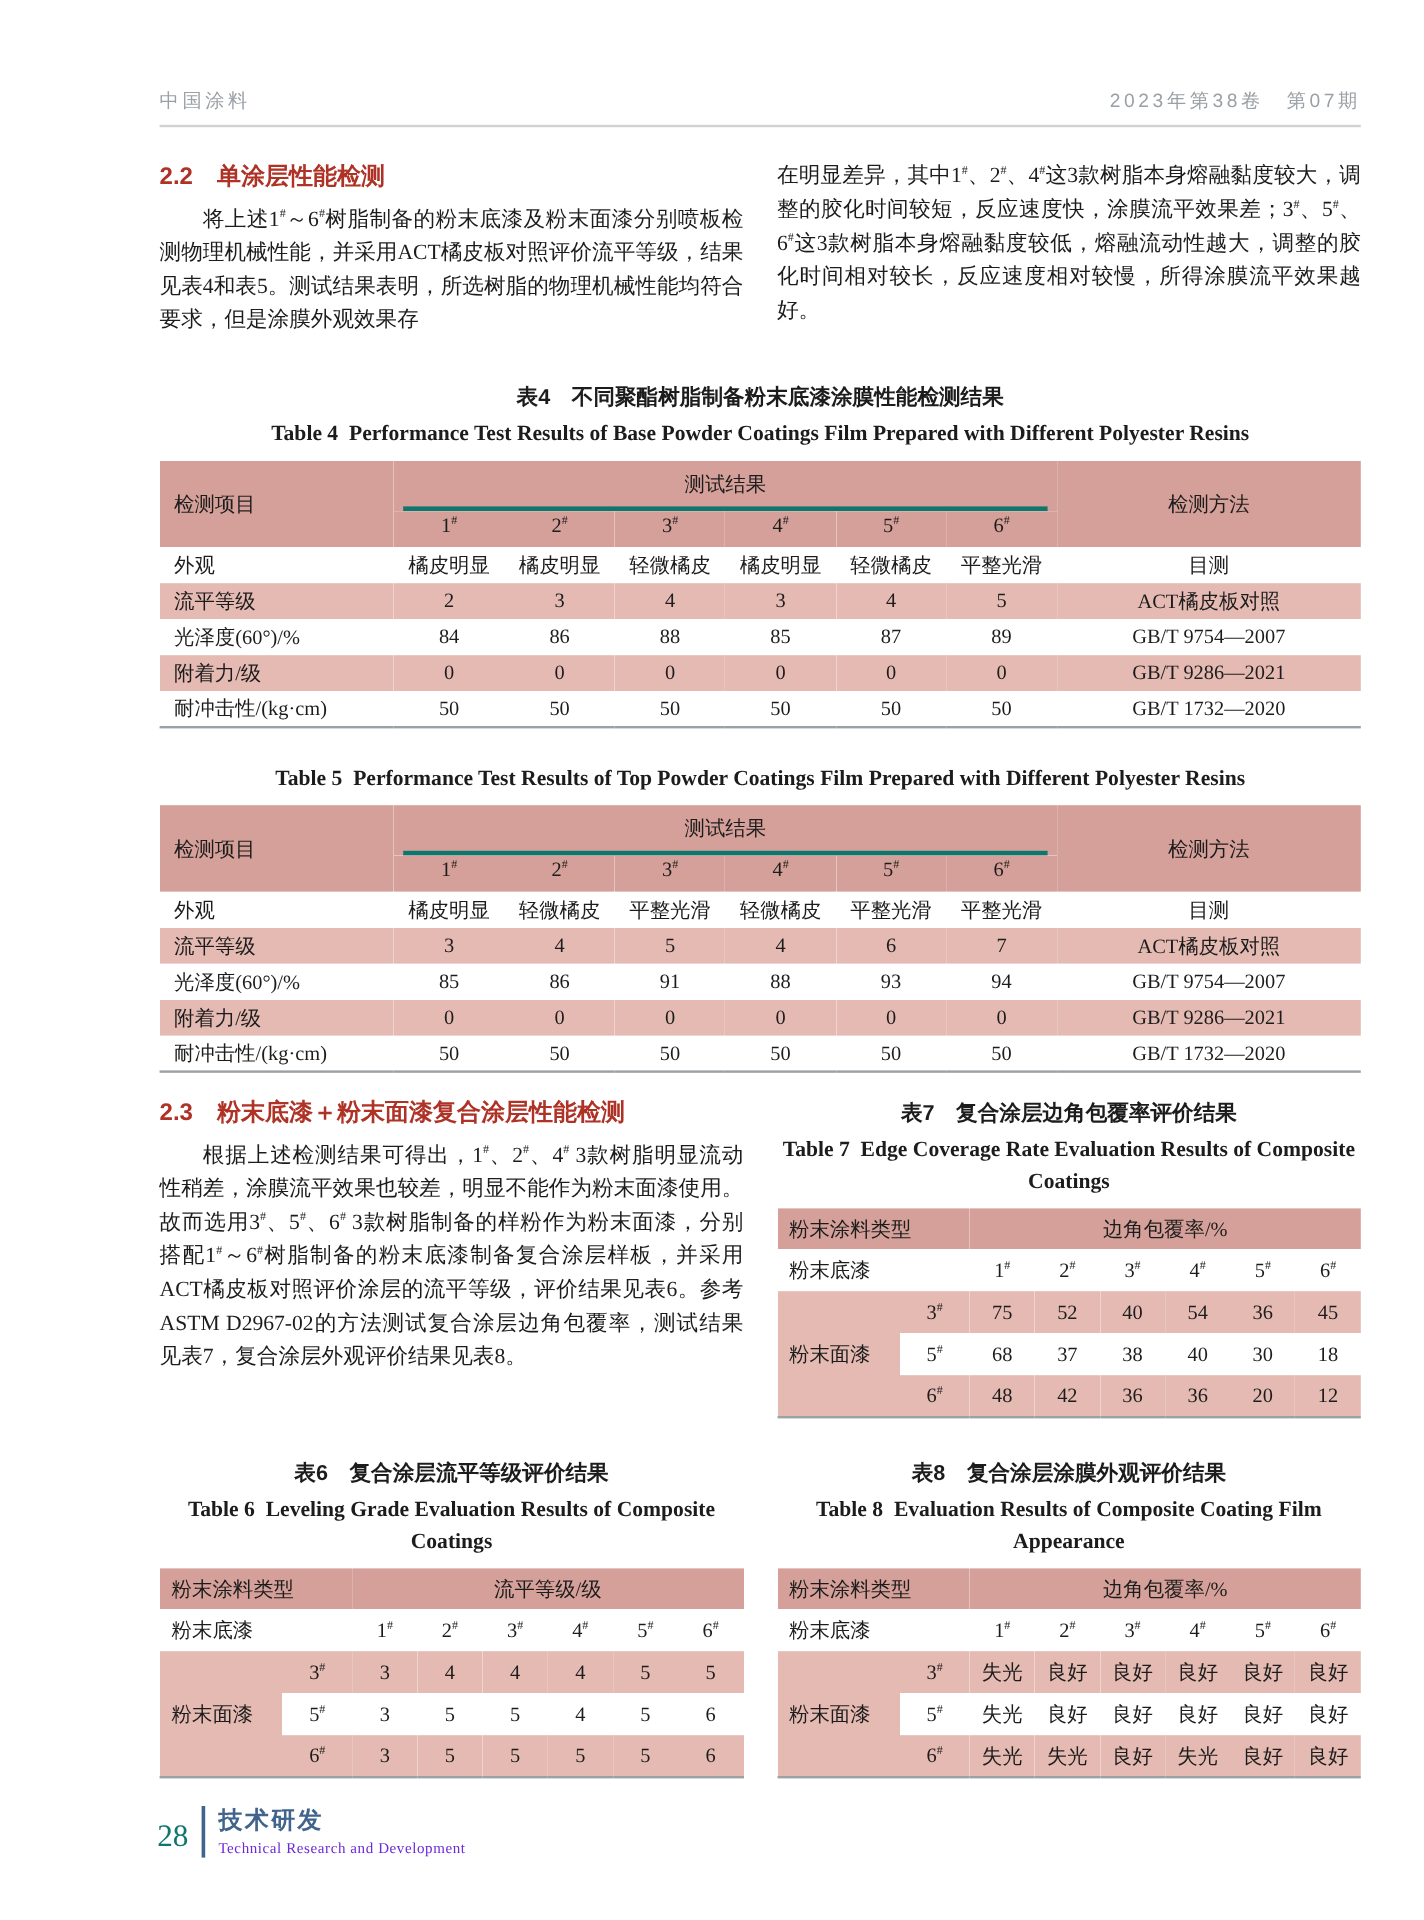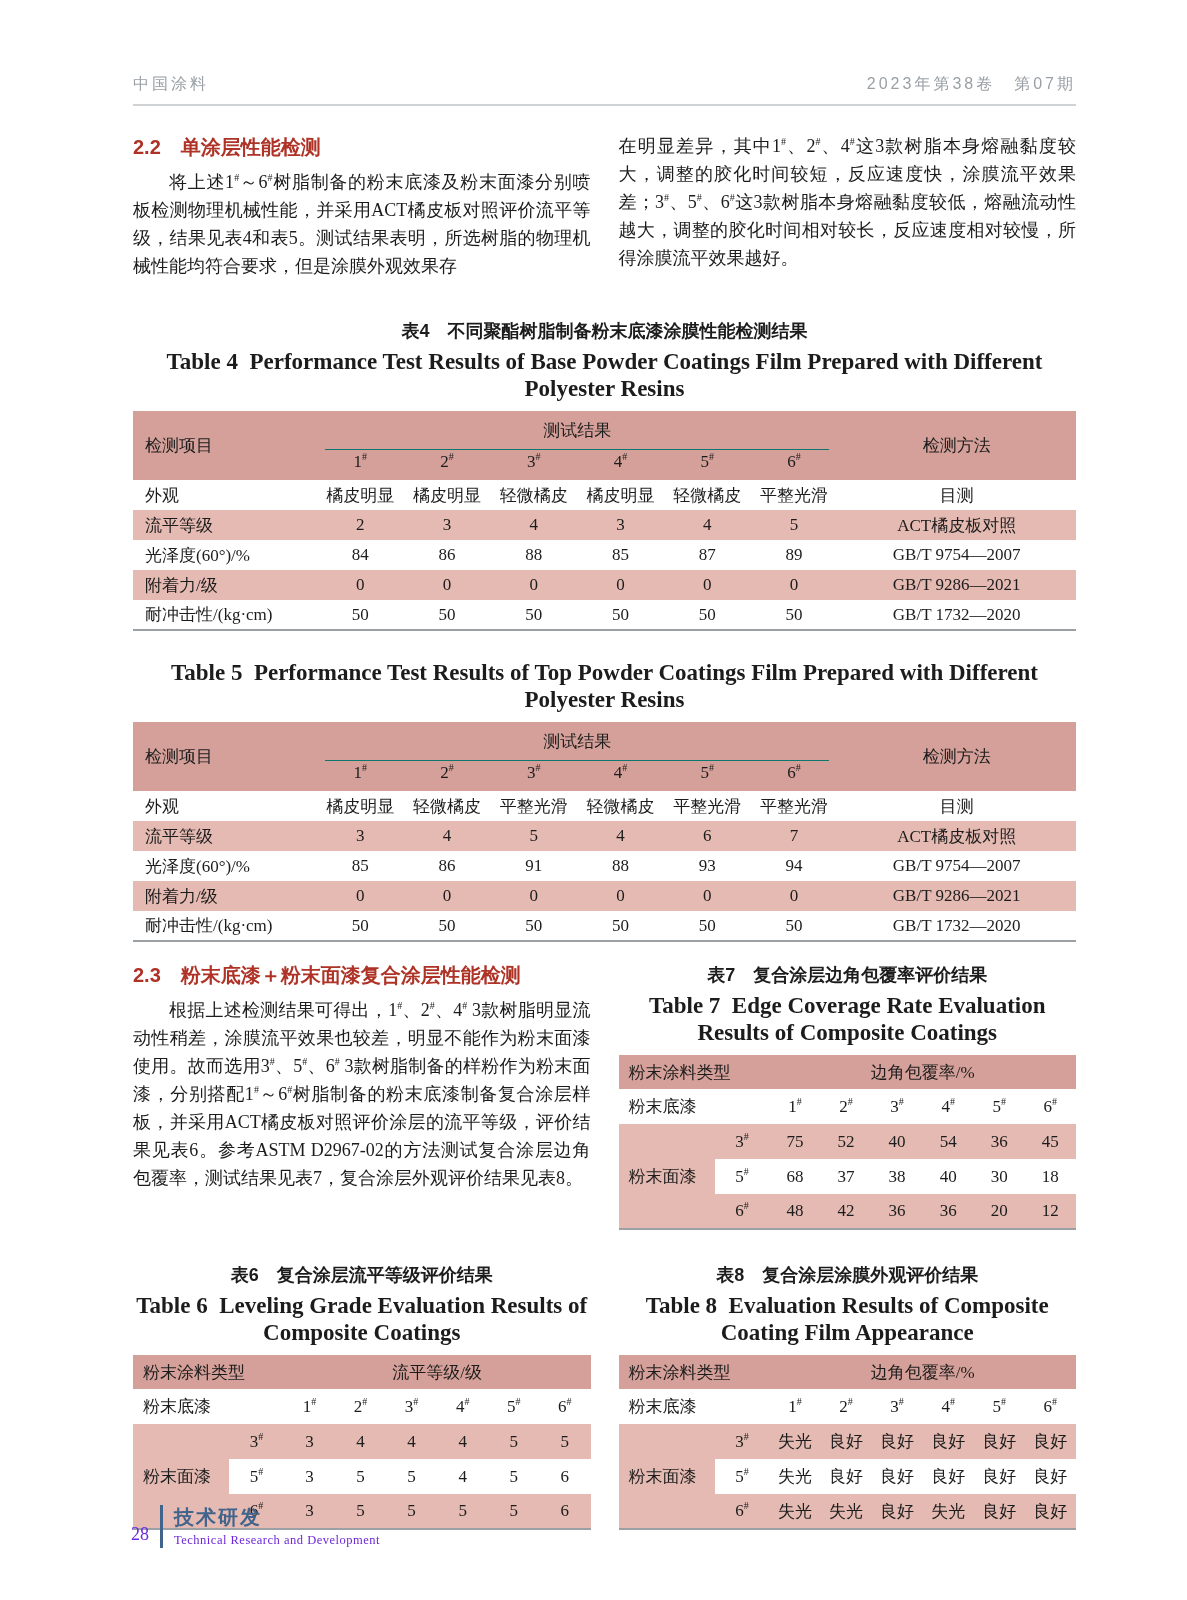--- a/index.html
+++ b/index.html
@@ -1,19 +1,19 @@
 <!DOCTYPE html>
 <html><head>
 <meta charset="utf-8">
 <style>
   * { margin:0; padding:0; box-sizing:border-box; }
   html,body { background:#ffffff; }
   .page {
     width:1187px; height:1600px; margin:0 auto; position:relative; overflow:hidden;
-    background:#ffffff; padding:74px 111px 0 133px;
+    background:#ffffff; padding:74px 53px 0 133px;
     font-family:"Liberation Serif","DejaVu Serif",serif; color:#1c1c1c;
   }
   
   .pg-header {
     display:flex; justify-content:space-between; align-items:flex-end;
     color:#9aa0a5; font-size:16px; letter-spacing:3px;
     padding-bottom:9px; border-bottom:2px solid #cfd3d6;
     font-family:"Liberation Sans","DejaVu Sans",sans-serif;
   }
   
@@ -24,50 +24,50 @@
   .sec-heading .sec-num { margin-right:20px; }
   .two-col { display:flex; column-gap:28px; }
   .two-col > .col { flex:1 1 0; min-width:0; }
   p.body { font-size:18px; line-height:28px; text-align:justify; }
   p.body.indent { text-indent:2em; }
   sup { font-size:10px; vertical-align:super; line-height:0; }
   .sec22 { margin-top:26px; }
   
   .tbl-title { text-align:center; }
   .tbl-title-cn { font-family:"Liberation Sans","DejaVu Sans",sans-serif; font-weight:bold; font-size:18px; line-height:26px; }
-  .tbl-title-en { font-family:"Liberation Serif","DejaVu Serif",serif; font-weight:bold; font-size:23px; line-height:27px; margin-top:4px; }
+  .tbl-title-en { font-family:"Liberation Serif","DejaVu Serif",serif; font-weight:bold; font-size:18px; line-height:27px; margin-top:4px; }
   .mb8 { margin-bottom:9px; }
   
   table.datatbl { width:100%; border-collapse:collapse; border-bottom:2px solid #9aa0a4; font-size:17px; table-layout:fixed; }
   table.datatbl th, table.datatbl td { font-weight:normal; text-align:center; padding:0 3px; overflow:hidden; }
   
   .perf thead th { background:#d5a099; }
   .perf thead tr.r1 th { height:38px; }
   .perf thead tr.r2 th { height:30px; vertical-align:top; padding-top:2px; }
   .perf th.c-item, .perf td.item { text-align:left; padding-left:12px; }
   .perf th.c-result { vertical-align:bottom; padding:0; }
-  .perf .res-inner { margin:0 8px; padding:8px 0 7px; border-bottom:1px solid #0f766e; }
+  .perf .res-inner { margin:0 8px; padding:8px 0 7px; border-bottom:4px solid #0f766e; }
   .perf tbody td { height:30px; }
   .perf tbody tr.stripe td { background:#e4bab2; }
   
   .combo thead th { background:#d5a099; height:34px; }
   .combo th.type-h { text-align:left; padding-left:10px; }
   .combo tbody td { height:35px; }
   .combo td.base-label, .combo td.top-label { text-align:left; padding-left:10px; }
   .combo tr.pinkrow td { background:#e4bab2; }
   .combo td.top-label { background:#e4bab2; }
   .tblock-t4 { margin-top:38px; }
   .tblock-t5 { margin-top:28px; }
   
   .lower { display:grid; grid-template-columns:1fr 1fr; column-gap:28px; row-gap:32px; margin-top:18px; }
   .lower .cellpad-title { padding-top:2px; }
   .sec23-para { margin-top:2px; }
   
   .pg-footer { position:absolute; left:131px; bottom:52px; display:flex; align-items:stretch; }
-  .page-num { font-size:18px; color:#6d28d9; align-self:flex-end; margin-right:11px; padding-bottom:3px; }
+  .page-num { font-size:26px; color:#0f766e; align-self:flex-end; margin-right:11px; padding-bottom:3px; }
   .footer-bar { width:3px; background:#41648c; margin-right:11px; }
   .footer-cn { font-family:"Liberation Sans","DejaVu Sans",sans-serif; font-weight:bold; font-size:20px; line-height:24px; color:#41648c; letter-spacing:2px; }
   .footer-en { font-family:"Liberation Serif","DejaVu Serif",serif; font-size:12.5px; color:#6d28d9; margin-top:4px; letter-spacing:0.5px; }
 </style>
 </head>
 <body>
 
 <div class="page">
 
   <div class="pg-header">

